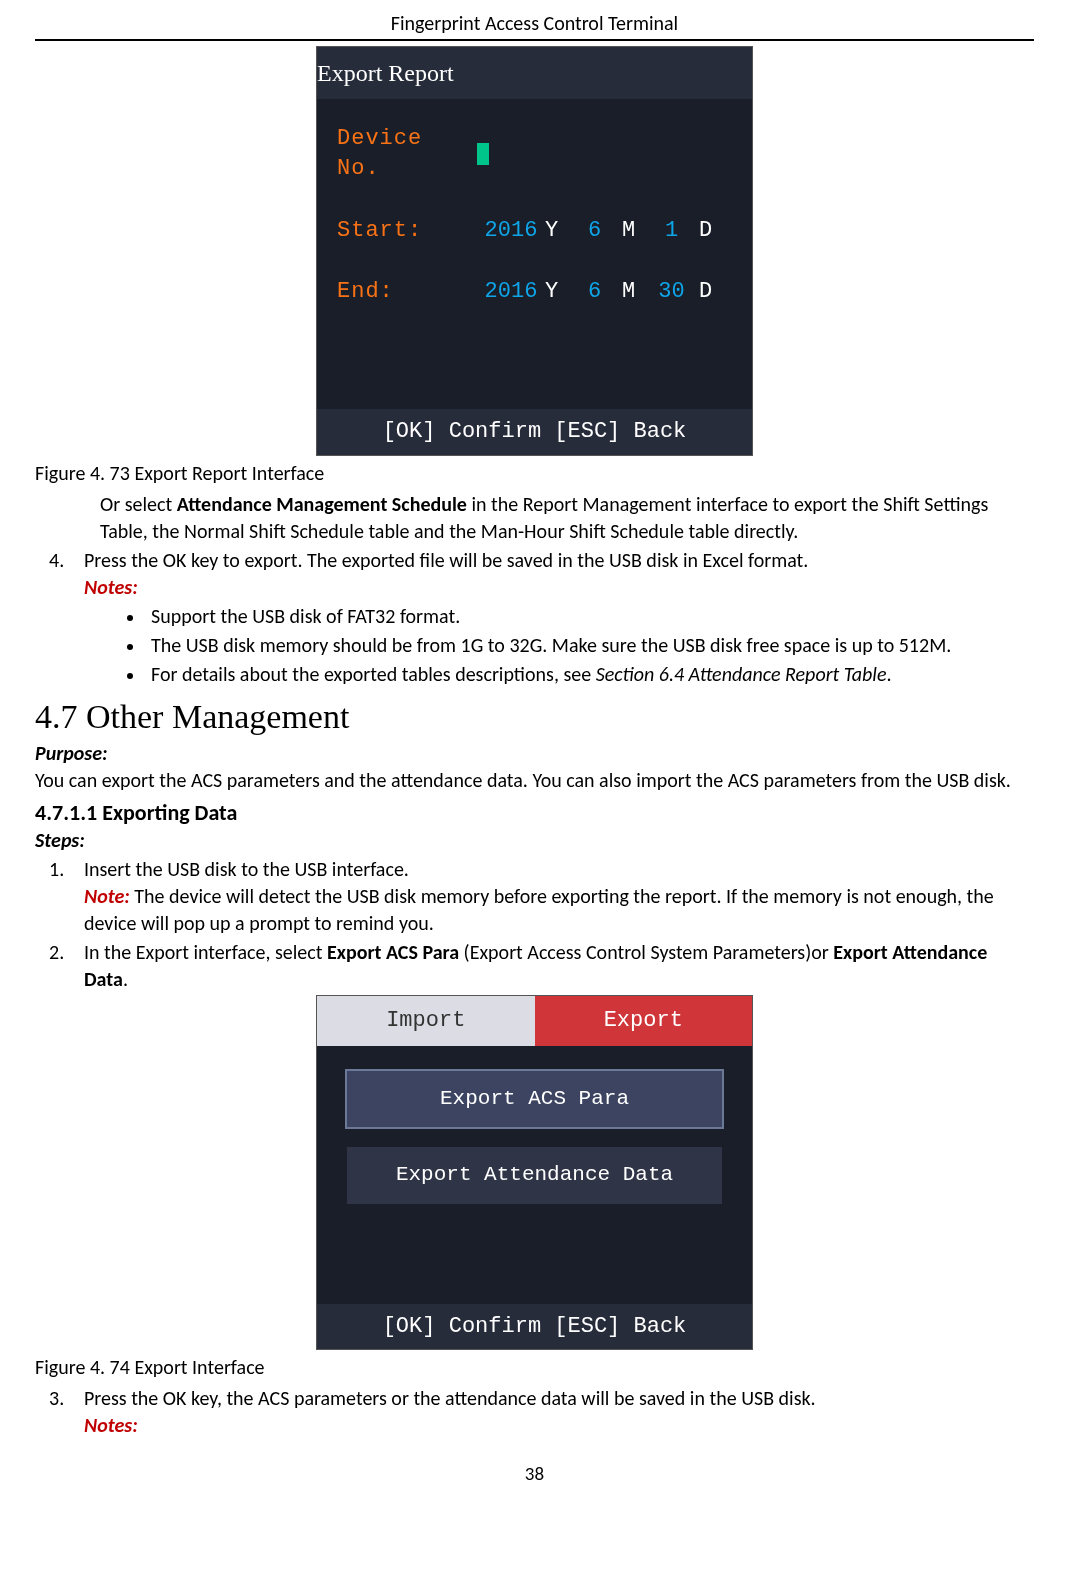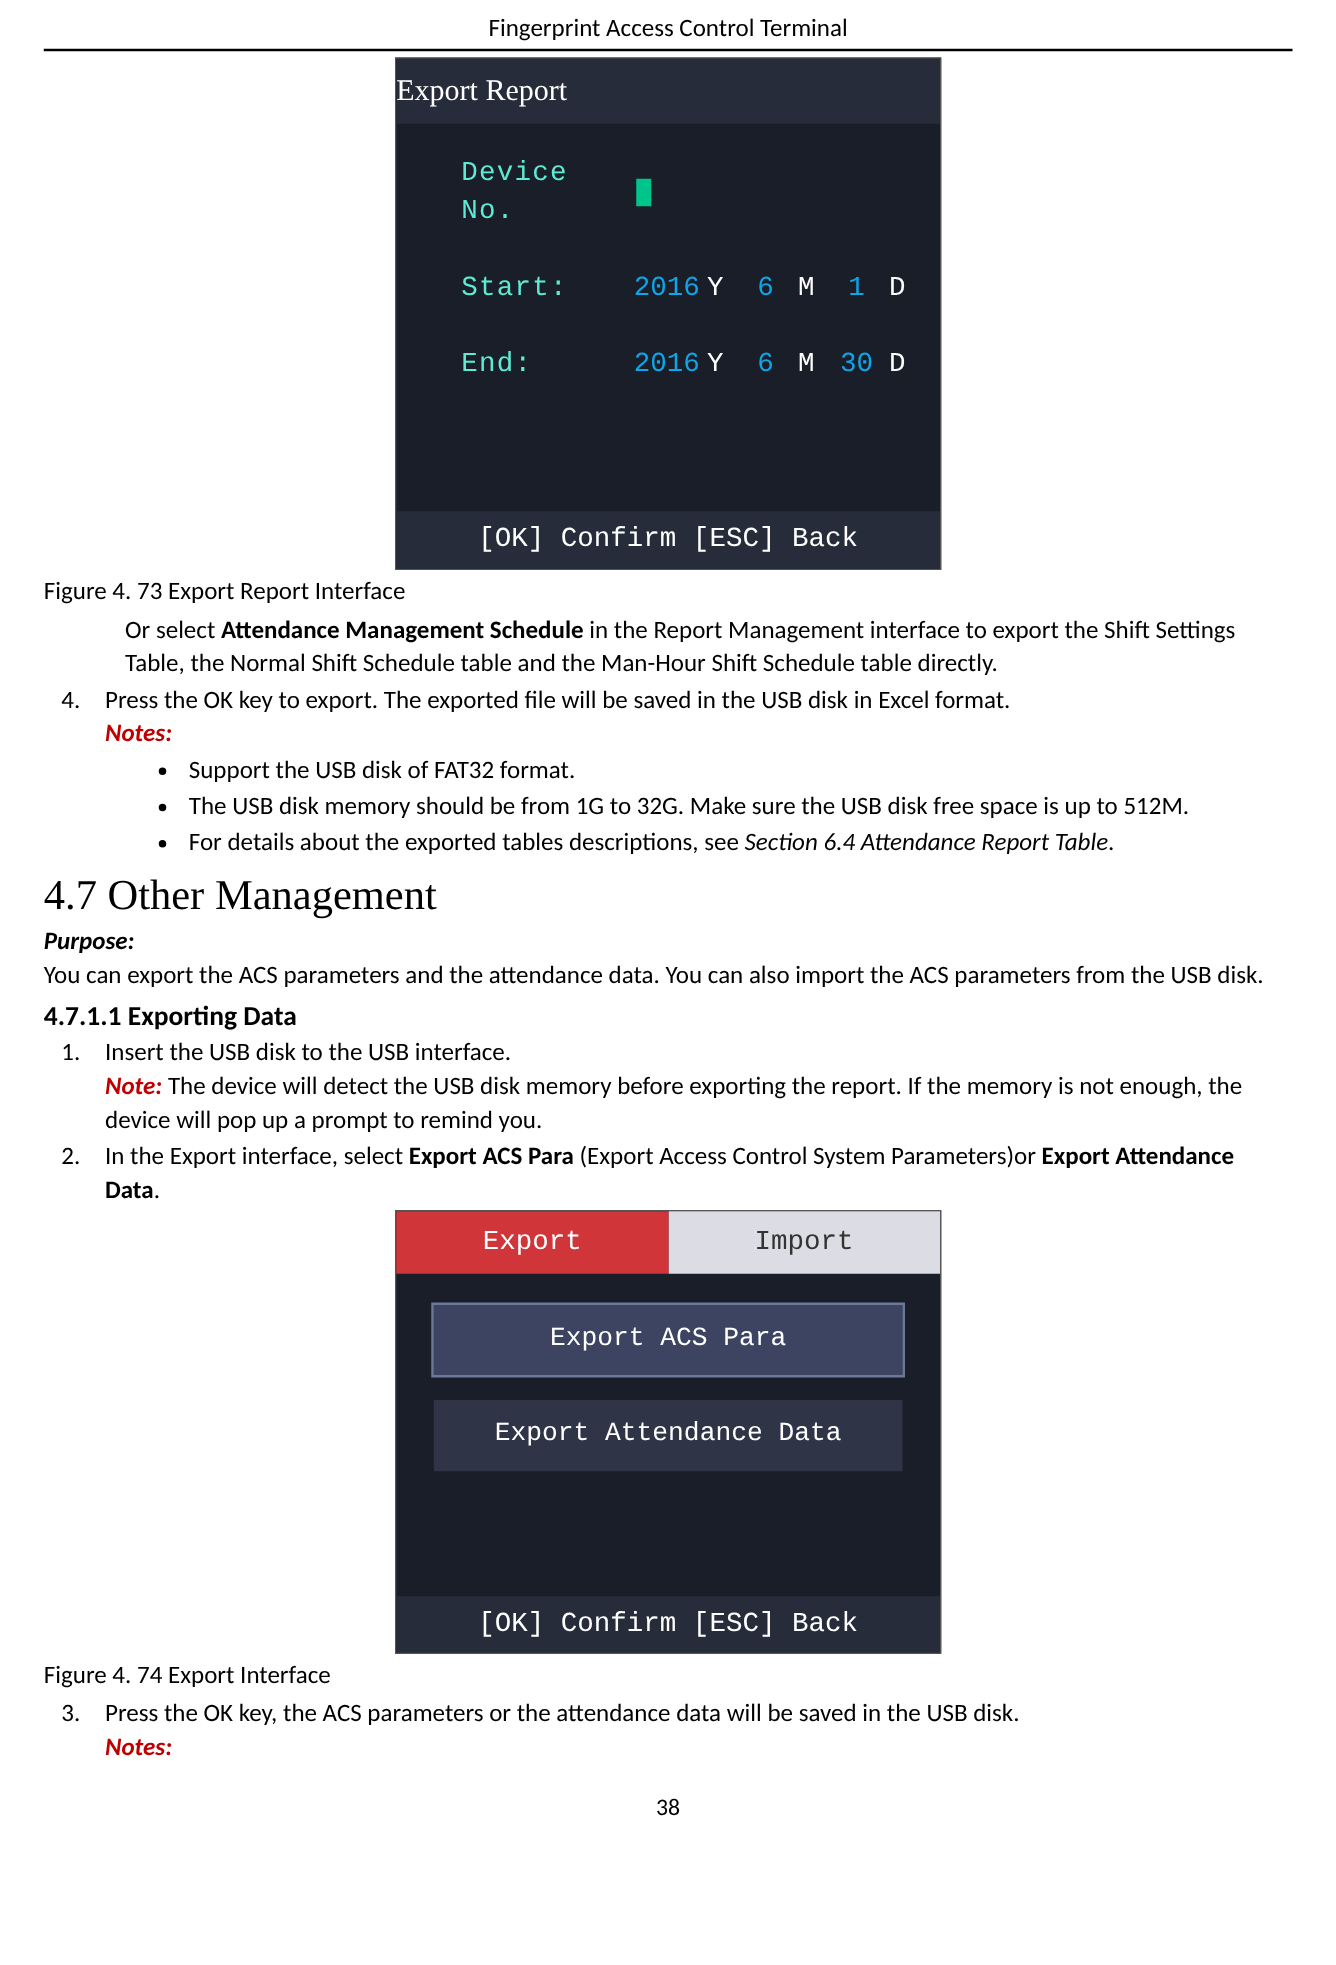--- a/index.html
+++ b/index.html
@@ -48,23 +48,22 @@
   .device .body {
     padding: 25px 20px 70px 20px;
   }
   .device-row {
     display: flex;
     align-items: center;
     margin-bottom: 32px;
   }
   .device-row .lbl {
     width: 140px;
-    color: #5eead4;
+    color: #f97316;
     letter-spacing: 1px;
-    margin-left: 32px;
   }
   .device-row.start .lbl::after,
   .device-row.end .lbl::after { content: ""; }
   .device-row .valcell {
     color: #0ea5e9;
     width: 55px;
     text-align: center;
   }
   .device-row .valcell.wide { width: 68px; }
   .device-row .unit {
@@ -245,40 +244,41 @@
     <li>
       <span>For details about the exported tables descriptions, see </span><span class="italic">Section 6.4 Attendance Report Table</span><span>.</span>
     </li>
   </ul>
 
   <h2 class="section-head">4.7 Other Management</h2>
   <p class="purpose-label">Purpose:</p>
   <p class="body-text">You can export the ACS parameters and the attendance data. You can also import the ACS parameters from the USB disk.</p>
 
   <h4 class="subsubsection">4.7.1.1 Exporting Data</h4>
+  <p class="steps-label">Steps:</p>
 
   <div class="num-item">
     <div class="num">1.</div>
     <div class="content">
       <span>Insert the USB disk to the USB interface.</span><br>
       <span class="note-inline">Note:</span><span> The device will detect the USB disk memory before exporting the report. If the memory is not enough, the device will pop up a prompt to remind you.</span>
     </div>
   </div>
 
   <div class="num-item">
     <div class="num">2.</div>
     <div class="content">
       <span>In the Export interface, select </span><span class="bold">Export ACS Para</span><span> (Export Access Control System Parameters)or </span><span class="bold">Export Attendance Data</span><span>.</span>
     </div>
   </div>
 
   <div class="device2">
     <div class="tabs">
+      <div class="tab inactive">Import</div>
       <div class="tab active">Export</div>
-      <div class="tab inactive">Import</div>
     </div>
     <div class="body2">
       <div class="opt sel">Export ACS Para</div>
       <div class="opt">Export Attendance Data</div>
     </div>
     <div class="footer-bar">[OK] Confirm   [ESC] Back</div>
   </div>
 
   <div class="caption">
     <span>Figure 4. 74</span>

